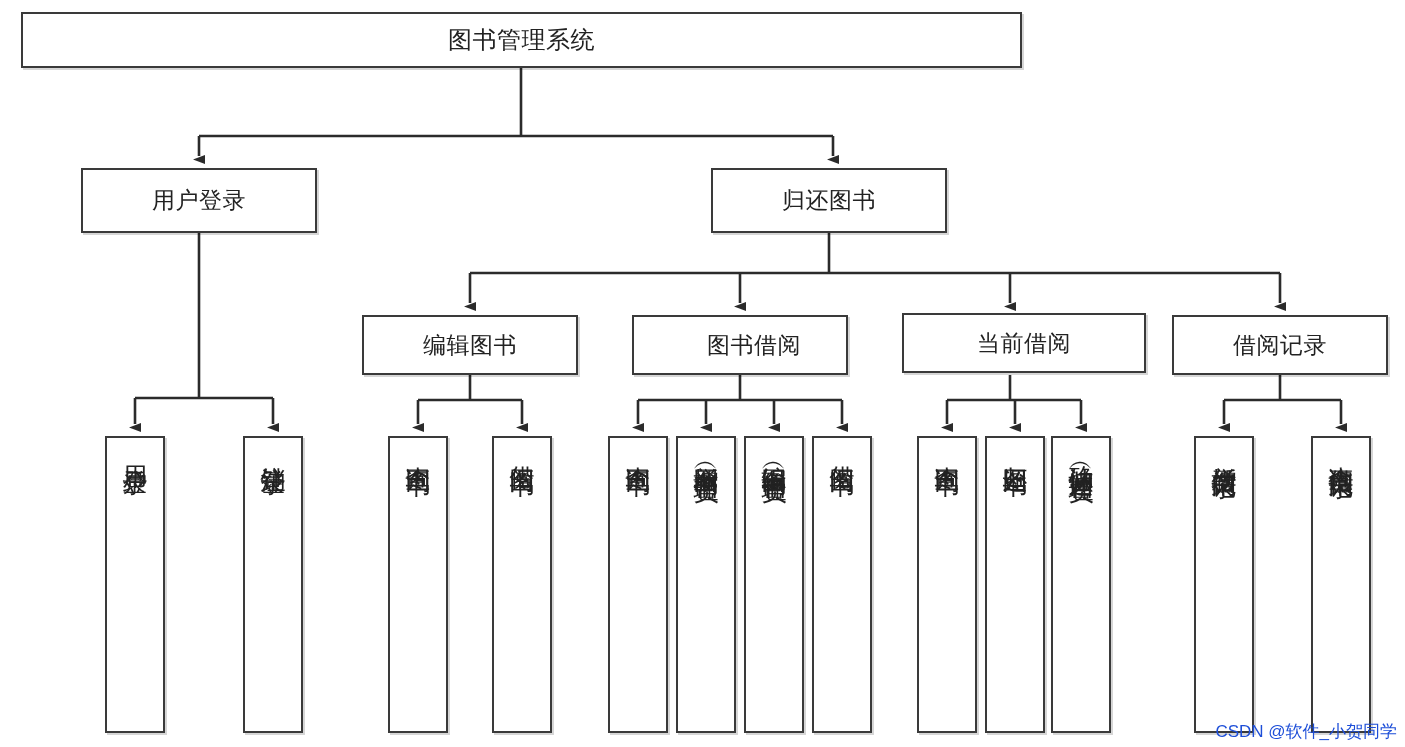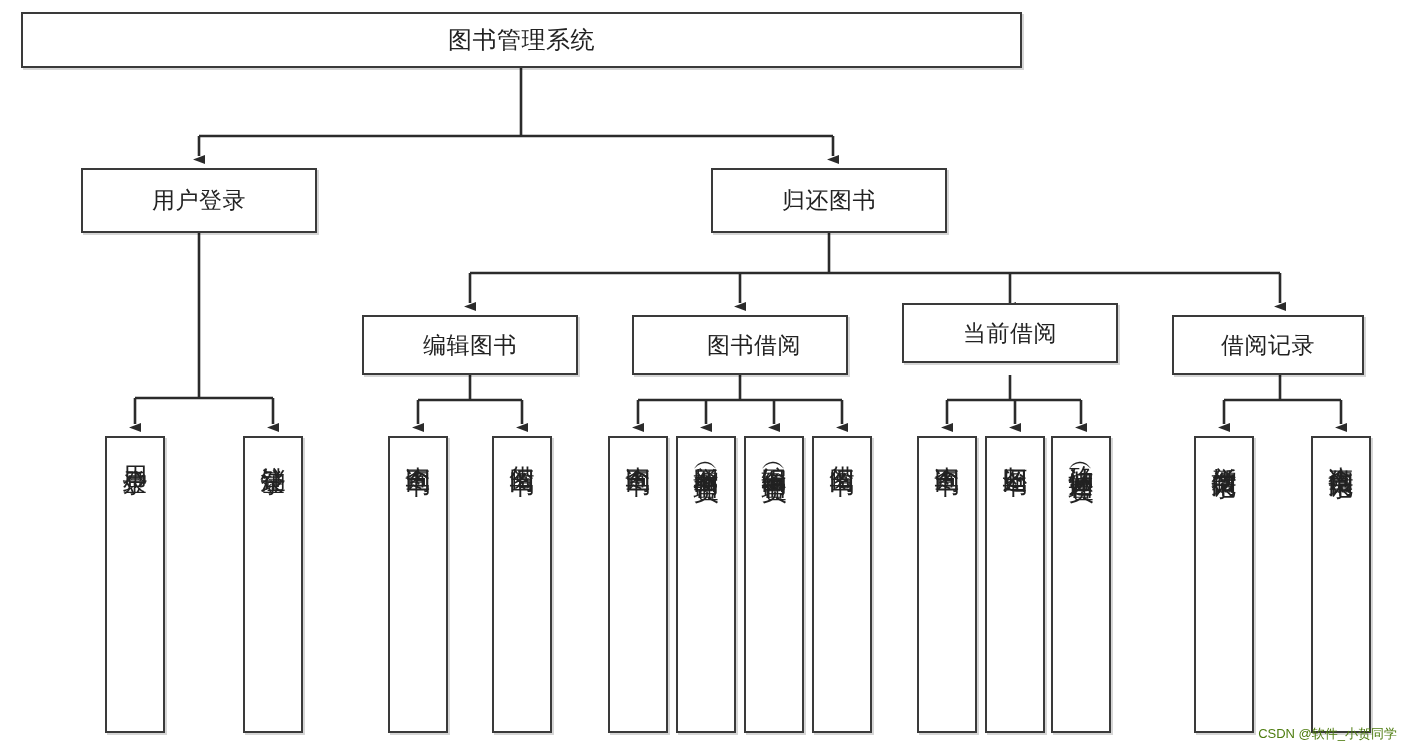--- a/index.html
+++ b/index.html
@@ -59,22 +59,22 @@
     text-orientation: upright;
     font-size: 25px;
     line-height: 1.0;
     letter-spacing: 2px;
     white-space: pre;
   }
   #watermark {
     position: absolute;
     right: 8px;
     bottom: 4px;
-    font-size: 13px;
-    color: #4d7c0f;
+    font-size: 17px;
+    color: #1d4ed8;
     white-space: nowrap;
     user-select: none;
   }
 </style>
 </head>
 <body>
 
 <div id="canvas">
 
   <svg class="edges" viewBox="0 0 1405 747" xmlns="http://www.w3.org/2000/svg">
@@ -138,24 +138,24 @@
   <div class="node h" style="left:711px; top:168px; width:236px; height:65px;">
     <span class="node-label">归还图书</span>
   </div>
 
   <div class="node h" style="left:362px; top:315px; width:216px; height:60px;">
     <span class="node-label">编辑图书</span>
   </div>
   <div class="node h" style="left:632px; top:315px; width:216px; height:60px;padding-left:28px;">
     <span class="node-label">图书借阅</span>
   </div>
-  <div class="node h" style="left:902px; top:303px; width:216px; height:60px;">
+  <div class="node h" style="left:902px; top:313px; width:244px; height:60px;">
     <span class="node-label">当前借阅</span>
   </div>
-  <div class="node h" style="left:1172px; top:315px; width:192px; height:60px;">
+  <div class="node h" style="left:1172px; top:315px; width:216px; height:60px;">
     <span class="node-label">借阅记录</span>
   </div>
 
   <div class="node v" style="left:105px; top:436px; width:60px; height:297px;">
     <span class="node-label">用户登录</span>
   </div>
   <div class="node v" style="left:243px; top:436px; width:60px; height:297px;">
     <span class="node-label">注销登录</span>
   </div>
 

